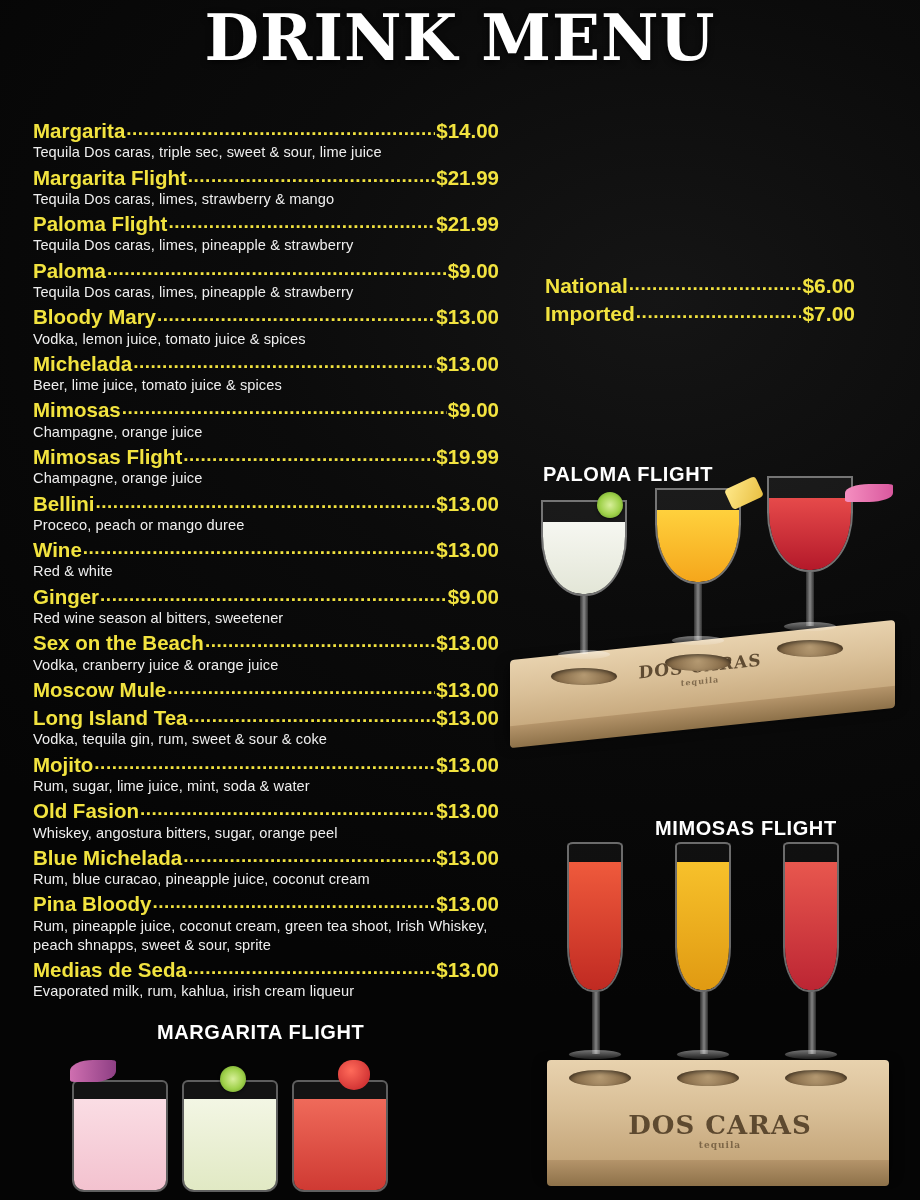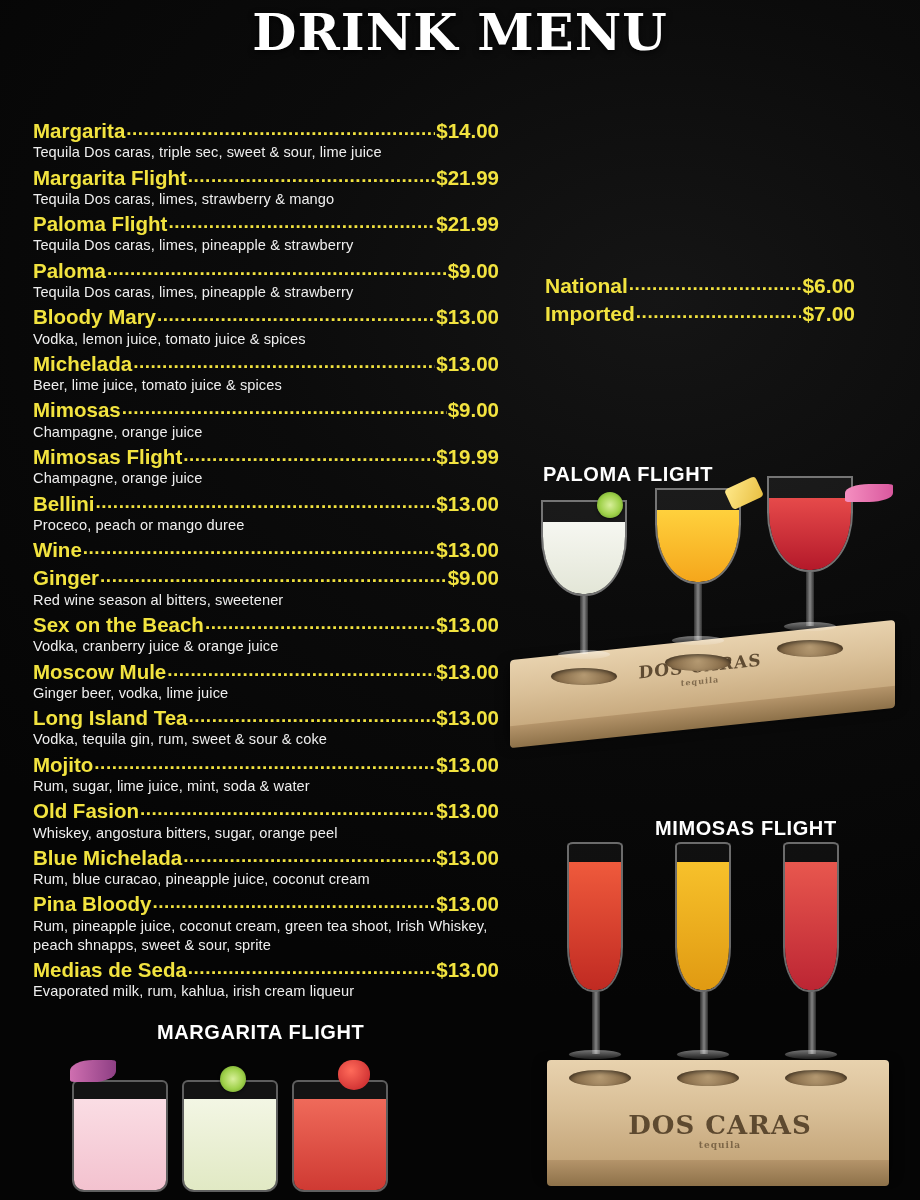--- a/index.html
+++ b/index.html
@@ -21,21 +21,21 @@
   }
 
   
   .header {
     text-align: center;
     padding-top: 6px;
   }
   .menu-title {
     font-family: "DejaVu Serif", "Liberation Serif", serif;
     font-weight: bold;
-    font-size: 51px;
+    font-size: 63px;
     letter-spacing: 1px;
     line-height: 1.02;
     color: #ffffff;
     margin: 0;
     text-shadow: 0 2px 6px rgba(0,0,0,0.8);
   }
   .menu-subtitle {
     font-family: "DejaVu Serif", "Liberation Serif", serif;
     font-weight: bold;
     font-size: 35px;
@@ -308,20 +308,21 @@
         <span class="price">$13.00</span>
       </div>
       <div class="item-desc">Proceco, peach or mango duree</div>
     </div>
     <div class="item">
       <div class="item-line">
         <span class="item-name">Wine</span>
         <span class="dots">..........................................................................................</span>
         <span class="price">$13.00</span>
       </div>
+      <div class="item-desc">Red &amp; white</div>
     </div>
     <div class="item">
       <div class="item-line">
         <span class="item-name">Ginger</span>
         <span class="dots">..........................................................................................</span>
         <span class="price">$9.00</span>
       </div>
       <div class="item-desc">Red wine season al bitters, sweetener</div>
     </div>
     <div class="item">
@@ -331,21 +332,20 @@
         <span class="price">$13.00</span>
       </div>
       <div class="item-desc">Vodka, cranberry juice &amp; orange juice</div>
     </div>
     <div class="item">
       <div class="item-line">
         <span class="item-name">Moscow Mule</span>
         <span class="dots">..........................................................................................</span>
         <span class="price">$13.00</span>
       </div>
-      <div class="item-desc">Ginger beer, vodka, lime juice</div>
     </div>
     <div class="item">
       <div class="item-line">
         <span class="item-name">Long Island Tea</span>
         <span class="dots">..........................................................................................</span>
         <span class="price">$13.00</span>
       </div>
       <div class="item-desc">Vodka, tequila gin, rum, sweet &amp; sour &amp; coke</div>
     </div>
     <div class="item">

